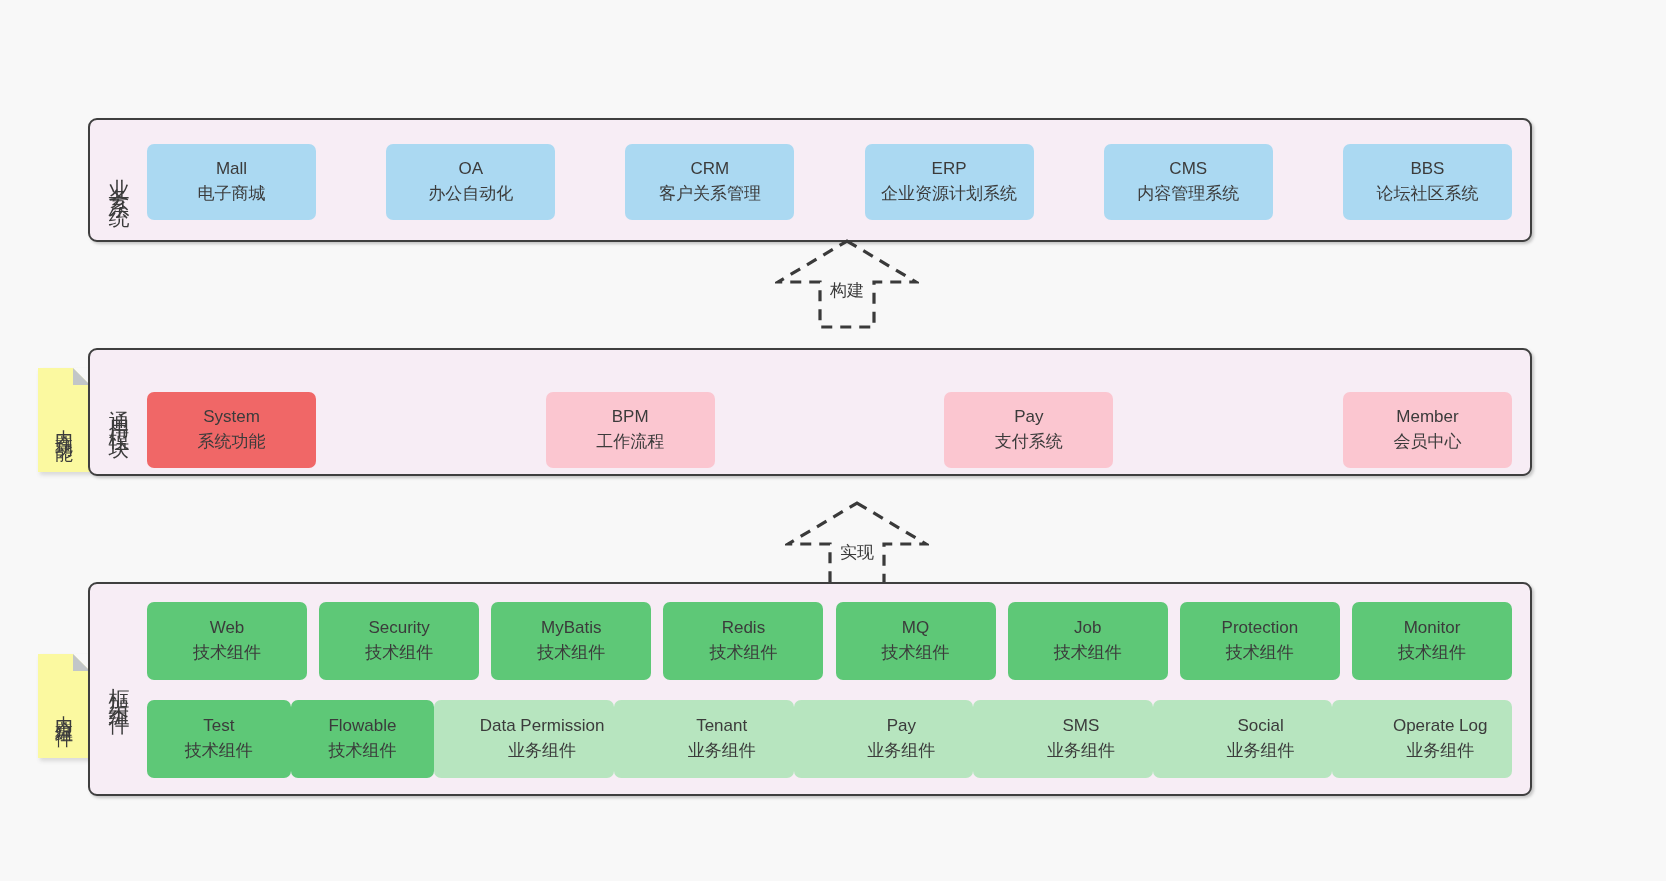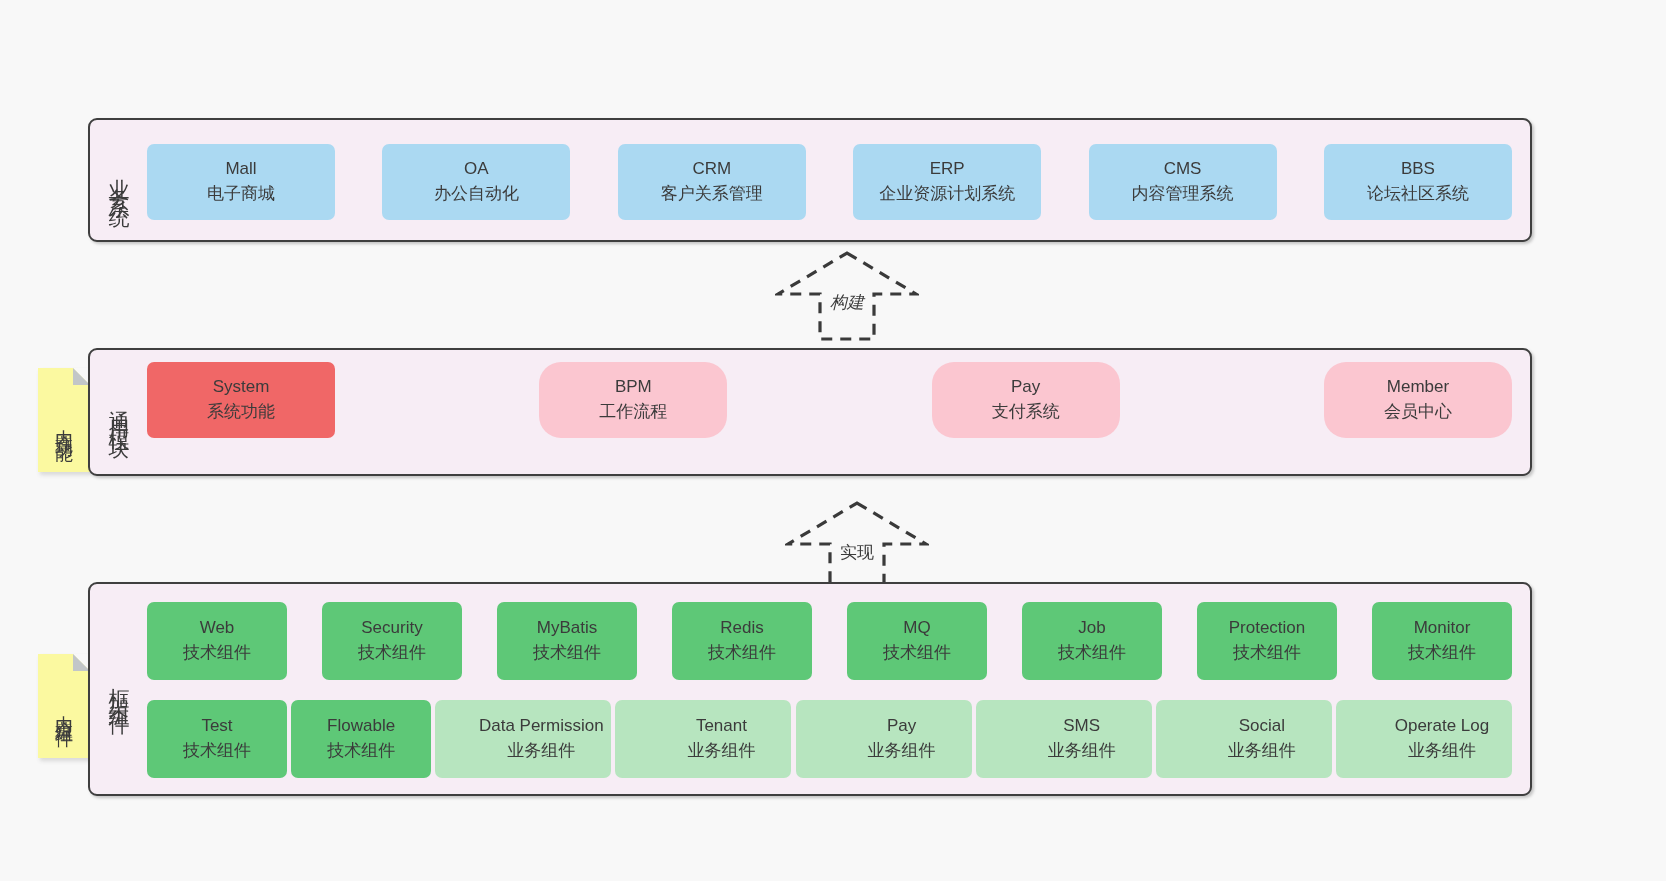--- a/index.html
+++ b/index.html
@@ -24,36 +24,36 @@
   .band-label{
     position:absolute;left:15px;top:50%;transform:translateY(-50%);
     writing-mode:vertical-rl;text-orientation:upright;
     font-size:21px;letter-spacing:9px;color:var(--text);white-space:nowrap;
   }
   .box-row{
     position:absolute;left:57px;right:18px;
     display:flex;justify-content:space-between;
   }
   #band1 .box-row{top:24px;}
-  #band2 .box-row{top:12px;}
+  #band2 .box-row{top:42px;}
   #band3 .box-row.r1{top:18px;}
   #band3 .box-row.r2{top:116px;}
   .box{
     border-radius:7px;display:flex;flex-direction:column;align-items:center;justify-content:center;
     text-align:center;font-size:17px;line-height:1.45;color:var(--text);
   }
-  .box.w6{width:188px;height:76px;}
-  .box.w8{width:140px;height:78px;}
+  .box.w6{width:169px;height:76px;}
+  .box.w8{width:160px;height:78px;}
   .v-blue{background:var(--blue);}
   .v-red{background:var(--red);}
-  .v-pink{background:var(--pink);border-radius:22px;}
+  .v-pink{background:var(--pink);}
   .v-green{background:var(--green);}
   .v-light-green{background:var(--light-green);padding-left:36px;}
   .arrow{position:absolute;width:144px;height:92px;}
-  #arrow1{left:775px;top:250px;font-style:italic;}
+  #arrow1{left:775px;top:238px;}
   #arrow2{left:785px;top:500px;}
   .arrow svg{display:block;width:100%;height:100%;}
   .arrow svg path{fill:none;stroke:var(--arrow);stroke-width:3.2;stroke-dasharray:11 8;}
   .arrow-label{
     position:absolute;top:40px;left:50%;transform:translateX(-50%);
     background:var(--page-bg);padding:1px 4px;font-size:17px;white-space:nowrap;color:var(--text);
   }
   .note{
     position:absolute;left:38px;width:52px;height:104px;
     background:var(--note-yellow);box-shadow:2px 3px 4px rgba(80,80,80,.18);

